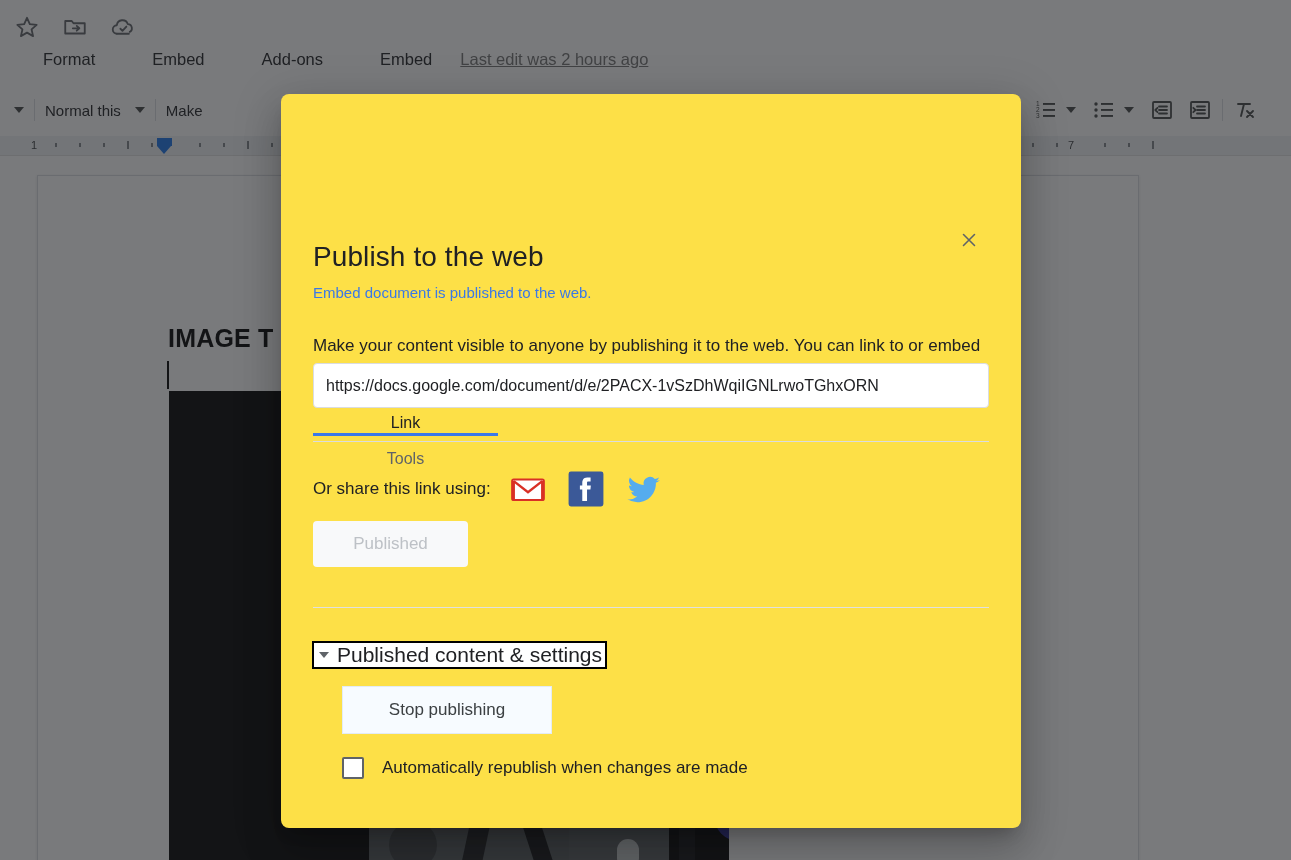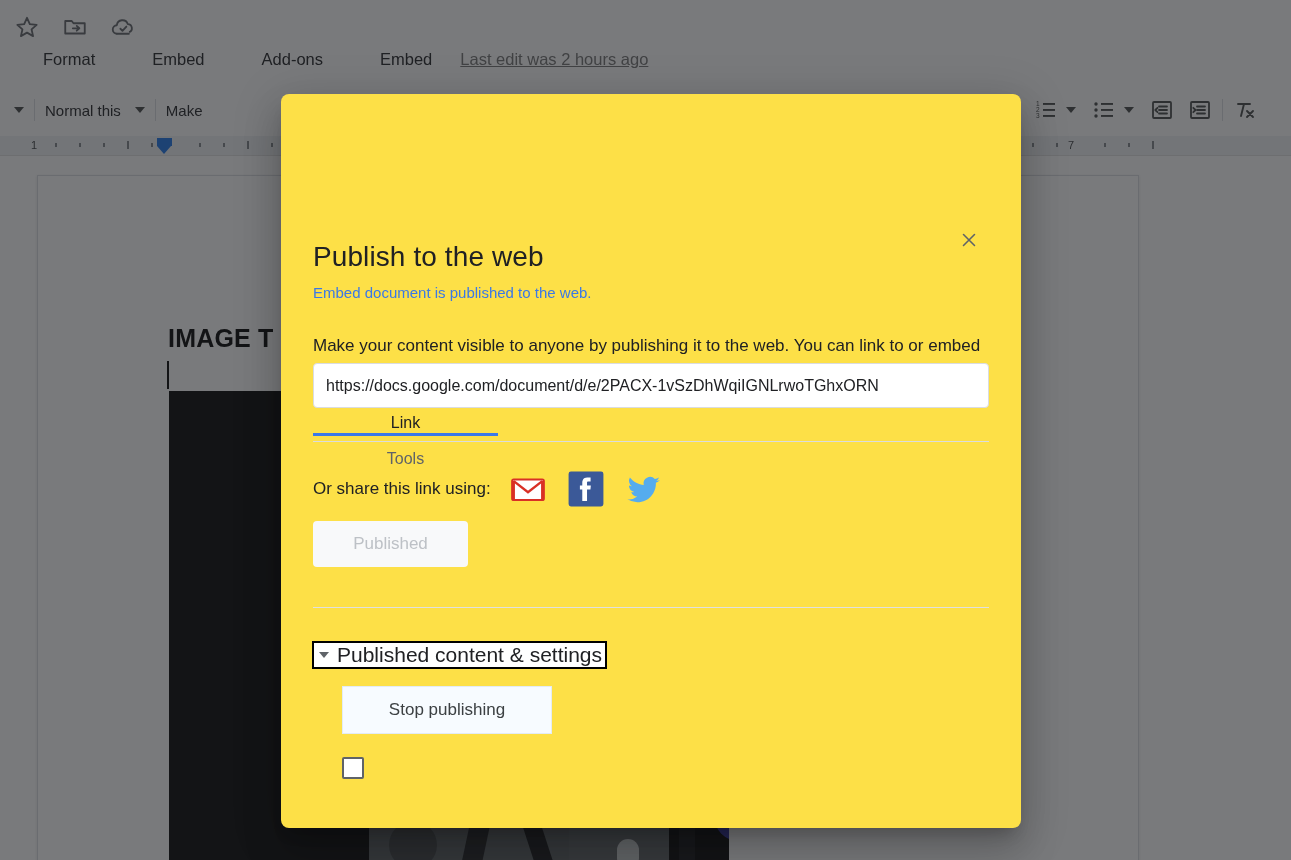--- a/index.html
+++ b/index.html
@@ -403,14 +403,15 @@
 
   <div class="disclosure">
     <span class="disc-caret"></span>
     <span class="disc-label">Published content &amp; settings</span>
   </div>
 
   <button class="stop-btn">Stop publishing</button>
 
   <div class="checkbox-row">
     <span class="cbox"></span>
+    <span class="cbox-label">Automatically republish when changes are made</span>
   </div>
 </div>
 
 </body></html>

